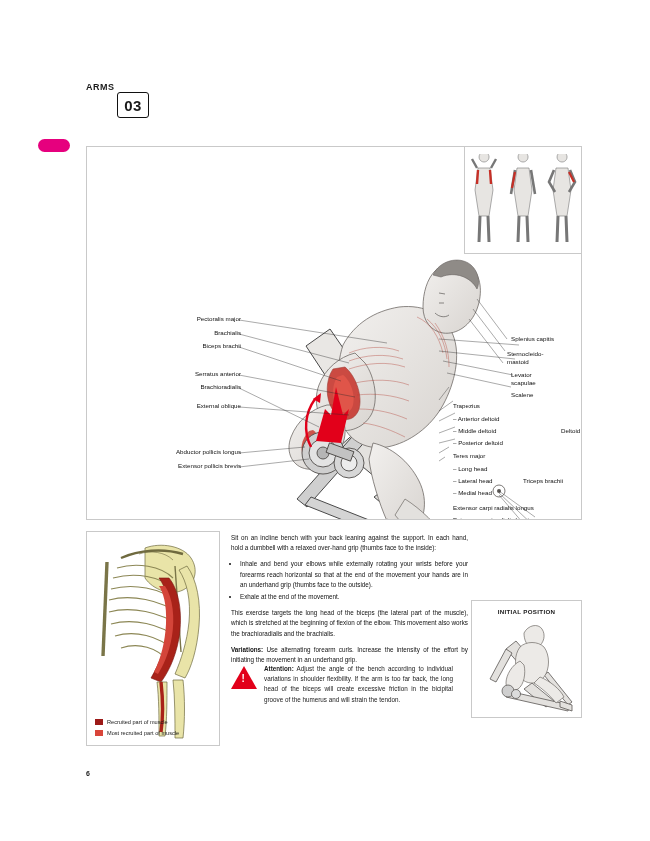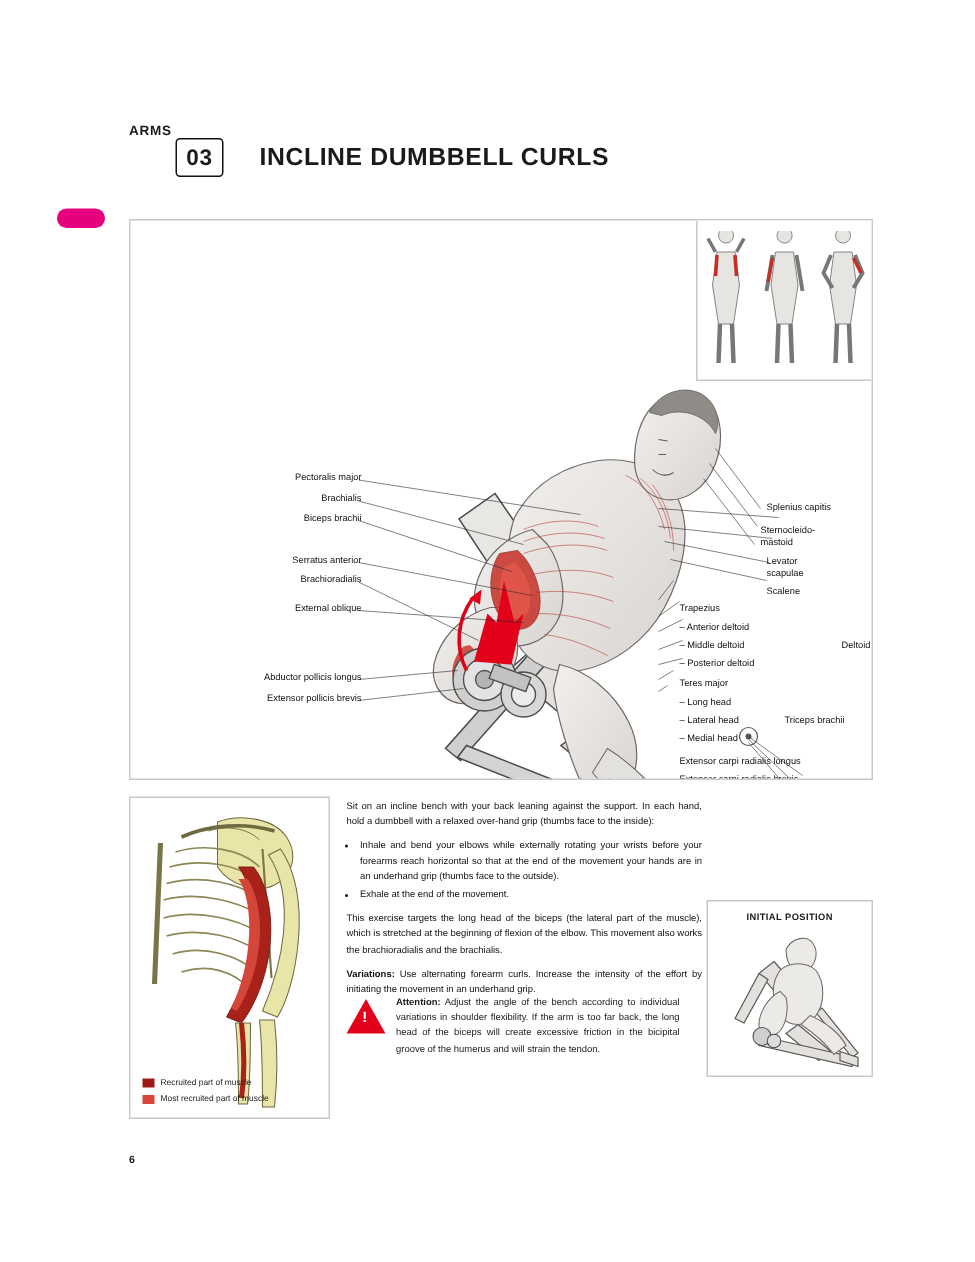--- a/index.html
+++ b/index.html
@@ -215,21 +215,20 @@
 </style>
 </head>
 <body>
 
 <div class="page">
 
   <div class="section-label">ARMS</div>
 
   <div class="title-row">
     <div class="num-box">03</div>
-    <div class="exercise-title">INCLINE DUMBBELL CURLS</div>
   </div>
 
   <div class="pink-tab"></div>
 
   <div class="main-frame">
 
     <svg class="figure-wrap" width="496" height="374" viewBox="0 0 496 374">
       <defs>
         <linearGradient id="skin" x1="0" y1="0" x2="1" y2="1">
           <stop offset="0%" stop-color="#f2f0ee"></stop>

